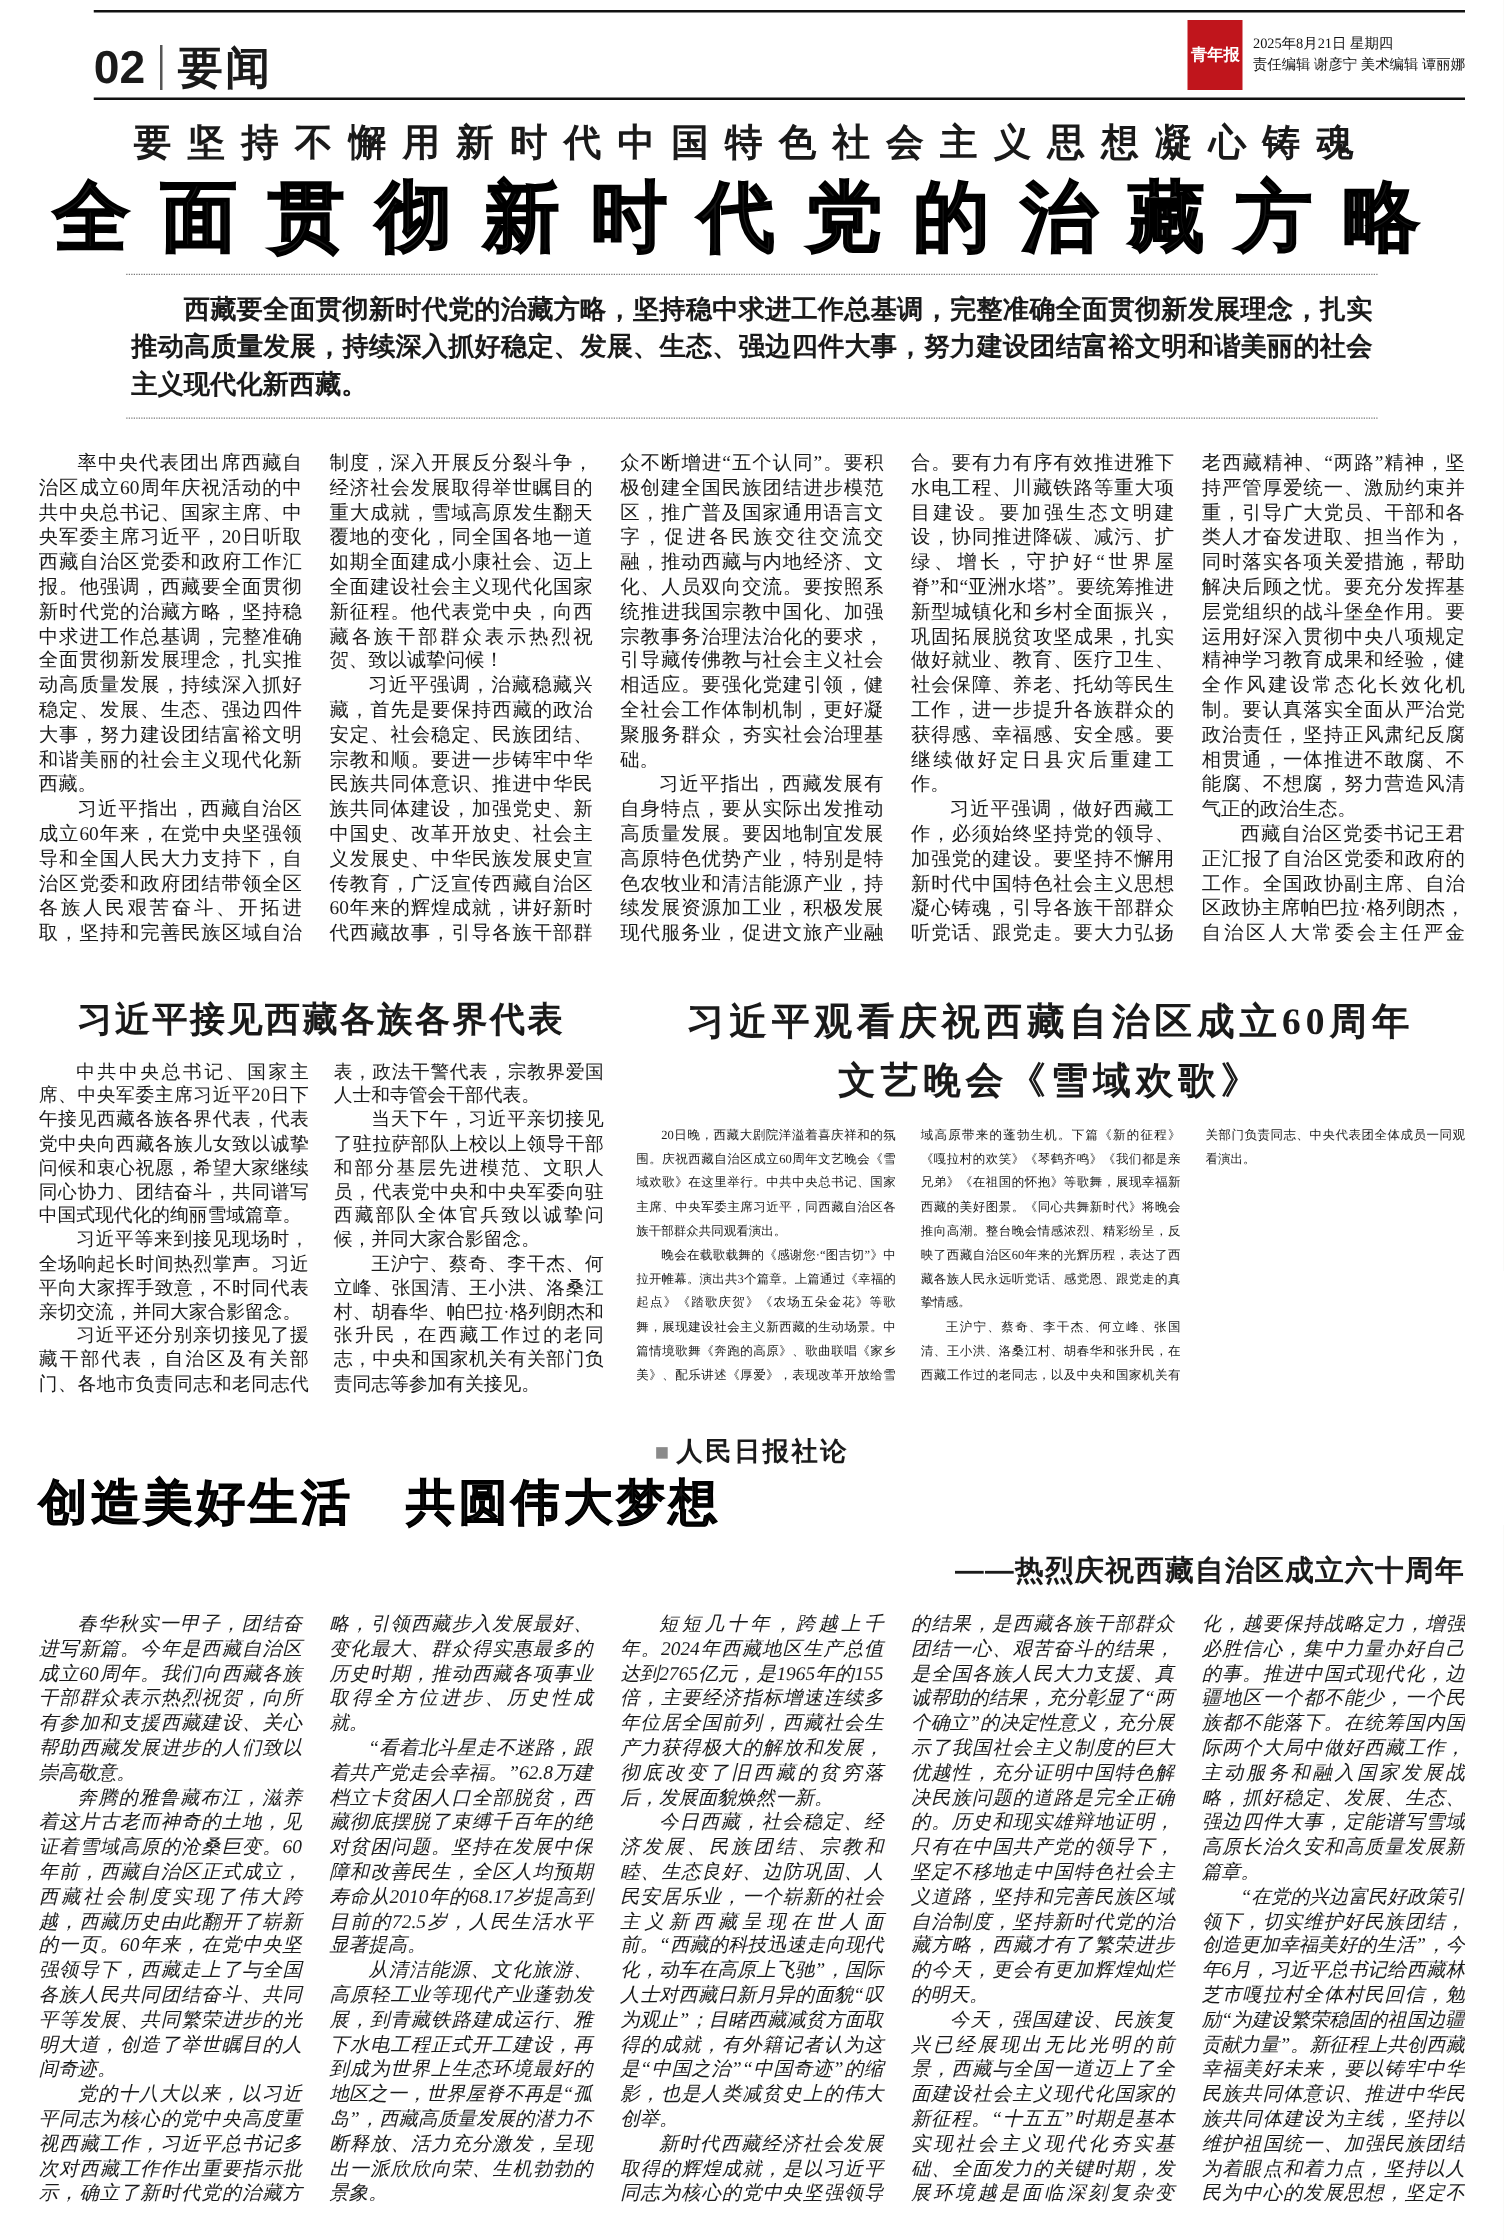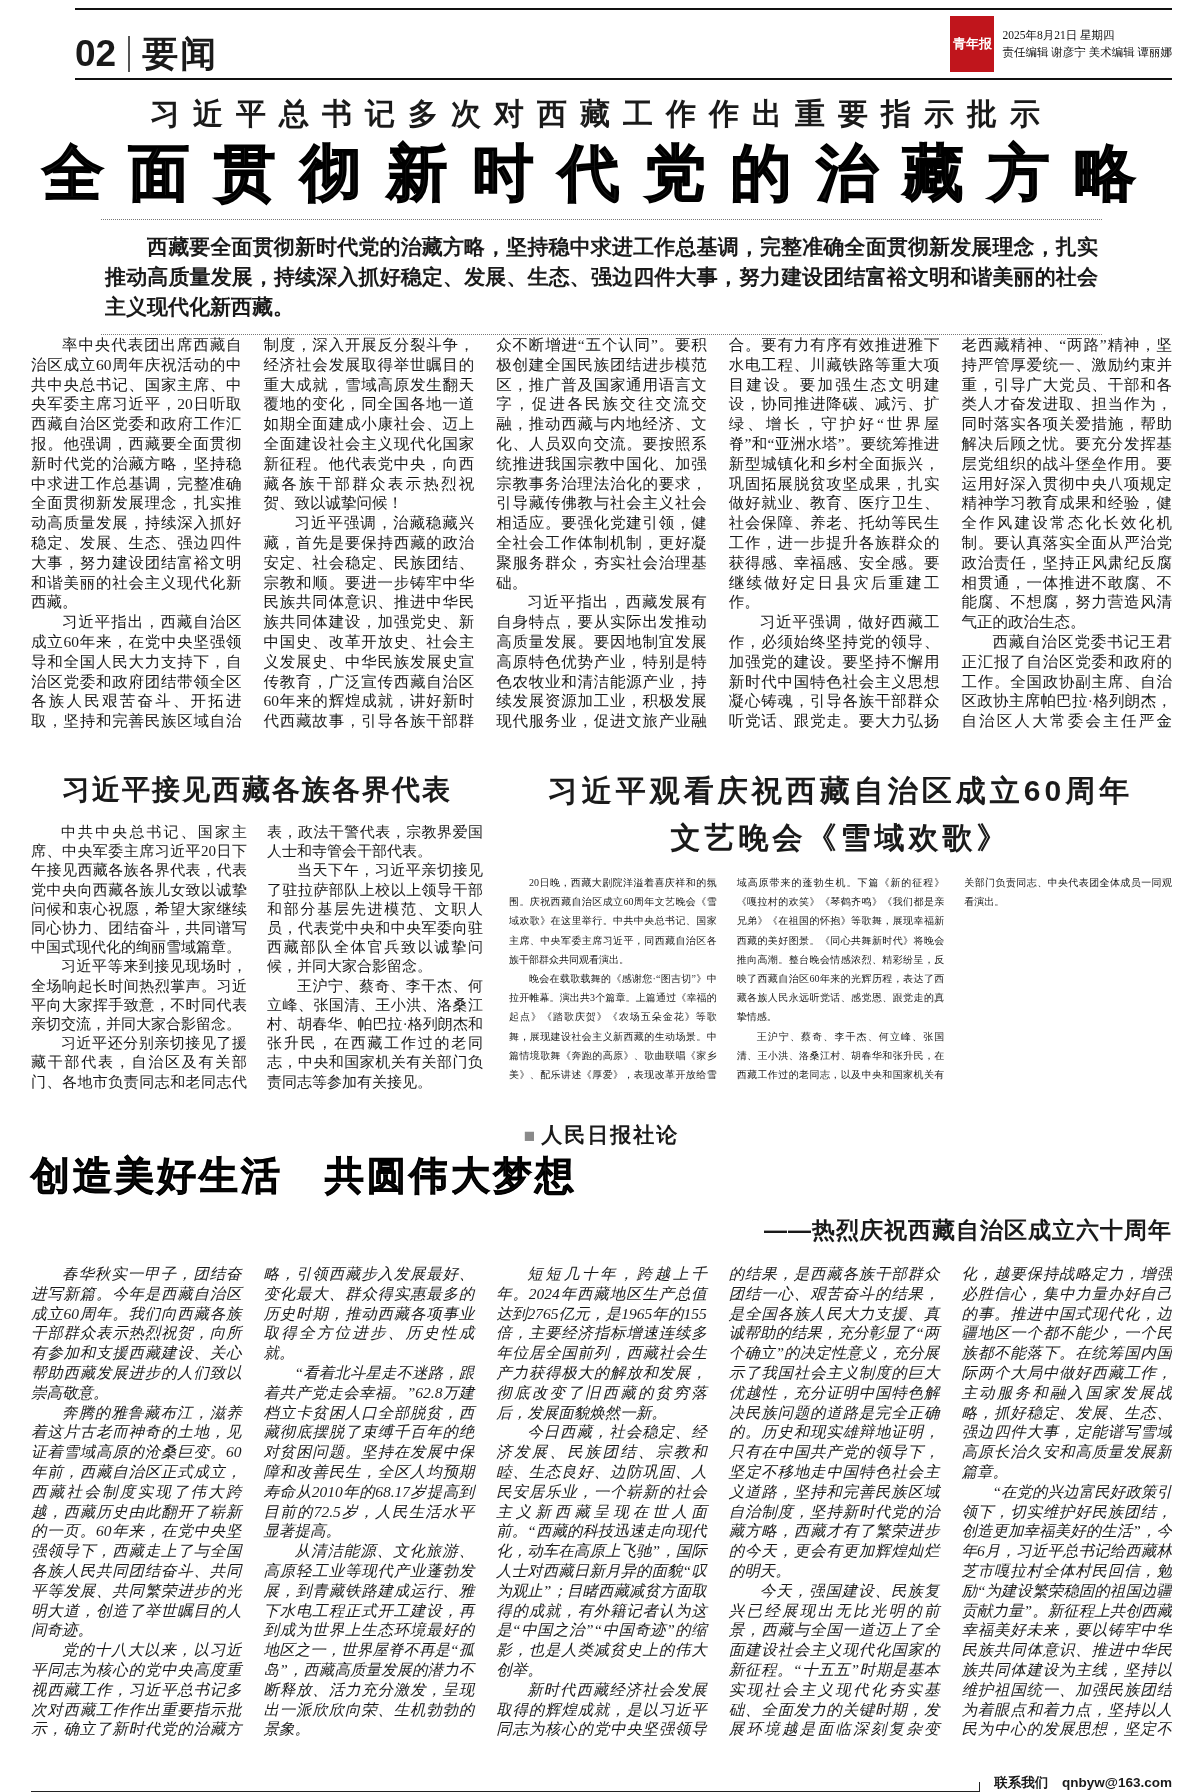--- a/index.html
+++ b/index.html
@@ -24,33 +24,33 @@
   .ph-meta{font-size:11.5px;line-height:1.5;color:#111;}
   
   .a1{margin-top:14px;}
   .kicker{text-align:center;font-family:"Liberation Sans","DejaVu Sans",sans-serif;
     font-weight:700;font-size:30px;letter-spacing:13px;white-space:nowrap;}
   .bigtitle{text-align:center;font-family:"Liberation Sans","DejaVu Sans",sans-serif;
     font-weight:900;font-size:61px;letter-spacing:25px;white-space:nowrap;line-height:1.05;
     margin-top:6px;-webkit-text-stroke:1.5px #000;}
   .lead{margin:14px 70px 0 70px;border-top:1px dotted #777;border-bottom:1px dotted #777;
     padding:12px 4px;font-size:21px;font-weight:700;line-height:30px;text-align:justify;text-indent:2em;}
-  .a1-body{margin-top:0;height:414px;overflow:hidden;
+  .a1-body{margin-top:26px;height:414px;overflow:hidden;
     column-count:5;column-gap:22px;column-fill:auto;
     font-size:15.5px;line-height:19.8px;text-align:justify;}
   .a1-body p,.colbody p{margin:0;text-indent:2em;}
   
   .row2{display:flex;margin-top:22px;gap:26px;}
   .a2{width:452px;flex:none;}
   .a2 h2{margin:0;text-align:center;font-family:Liberation Mono, monospace;
     font-weight:900;font-size:28px;letter-spacing:2px;white-space:nowrap;}
   .a2-body{margin-top:14px;height:272px;overflow:hidden;column-count:2;column-gap:20px;column-fill:auto;
     font-size:15px;line-height:19.2px;text-align:justify;}
   .a3{flex:1;}
-  .a3 .t1,.a3 .t2{text-align:center;font-family:Liberation Sans, sans-serif;
+  .a3 .t1,.a3 .t2{text-align:center;font-family:Liberation Serif, serif;
     font-weight:900;font-size:30px;letter-spacing:4px;white-space:nowrap;margin:0;}
   .a3 .t2{margin-top:6px;}
   .a3-body{margin-top:14px;height:212px;overflow:hidden;column-count:3;column-gap:20px;column-fill:auto;
     font-size:10px;line-height:19.2px;text-align:justify;}
   
   .ed{margin-top:26px;}
   .ed-tag{text-align:center;font-family:"Liberation Sans","DejaVu Sans",sans-serif;
     font-weight:700;font-size:21px;letter-spacing:2px;}
   .ed-tag .sq{color:#8a8a8a;margin-right:4px;font-size:19px;}
   .ed-title{text-align:left;font-family:"Liberation Sans","DejaVu Sans",sans-serif;
@@ -82,21 +82,21 @@
     <div class="ph-right">
       <div class="ph-logo">青年报</div>
       <div class="ph-meta">
         <div>2025年8月21日 星期四</div>
         <div>责任编辑 谢彦宁  美术编辑 谭丽娜</div>
       </div>
     </div>
   </div>
 
   <div class="a1">
-    <div class="kicker">习近平总书记多次对西藏工作作出重要指示批示</div>
+    <div class="kicker">要坚持不懈用新时代中国特色社会主义思想凝心铸魂</div>
     <div class="bigtitle">全面贯彻新时代党的治藏方略</div>
     <div class="lead">西藏要全面贯彻新时代党的治藏方略，坚持稳中求进工作总基调，完整准确全面贯彻新发展理念，扎实推动高质量发展，持续深入抓好稳定、发展、生态、强边四件大事，努力建设团结富裕文明和谐美丽的社会主义现代化新西藏。</div>
     <div class="a1-body colbody">
       <p>率中央代表团出席西藏自治区成立60周年庆祝活动的中共中央总书记、国家主席、中央军委主席习近平，20日听取西藏自治区党委和政府工作汇报。他强调，西藏要全面贯彻新时代党的治藏方略，坚持稳中求进工作总基调，完整准确全面贯彻新发展理念，扎实推动高质量发展，持续深入抓好稳定、发展、生态、强边四件大事，努力建设团结富裕文明和谐美丽的社会主义现代化新西藏。</p>
       <p>习近平指出，西藏自治区成立60年来，在党中央坚强领导和全国人民大力支持下，自治区党委和政府团结带领全区各族人民艰苦奋斗、开拓进取，坚持和完善民族区域自治制度，深入开展反分裂斗争，经济社会发展取得举世瞩目的重大成就，雪域高原发生翻天覆地的变化，同全国各地一道如期全面建成小康社会、迈上全面建设社会主义现代化国家新征程。他代表党中央，向西藏各族干部群众表示热烈祝贺、致以诚挚问候！</p>
       <p>习近平强调，治藏稳藏兴藏，首先是要保持西藏的政治安定、社会稳定、民族团结、宗教和顺。要进一步铸牢中华民族共同体意识、推进中华民族共同体建设，加强党史、新中国史、改革开放史、社会主义发展史、中华民族发展史宣传教育，广泛宣传西藏自治区60年来的辉煌成就，讲好新时代西藏故事，引导各族干部群众不断增进“五个认同”。要积极创建全国民族团结进步模范区，推广普及国家通用语言文字，促进各民族交往交流交融，推动西藏与内地经济、文化、人员双向交流。要按照系统推进我国宗教中国化、加强宗教事务治理法治化的要求，引导藏传佛教与社会主义社会相适应。要强化党建引领，健全社会工作体制机制，更好凝聚服务群众，夯实社会治理基础。</p>
       <p>习近平指出，西藏发展有自身特点，要从实际出发推动高质量发展。要因地制宜发展高原特色优势产业，特别是特色农牧业和清洁能源产业，持续发展资源加工业，积极发展现代服务业，促进文旅产业融合。要有力有序有效推进雅下水电工程、川藏铁路等重大项目建设。要加强生态文明建设，协同推进降碳、减污、扩绿、增长，守护好“世界屋脊”和“亚洲水塔”。要统筹推进新型城镇化和乡村全面振兴，巩固拓展脱贫攻坚成果，扎实做好就业、教育、医疗卫生、社会保障、养老、托幼等民生工作，进一步提升各族群众的获得感、幸福感、安全感。要继续做好定日县灾后重建工作。</p>
       <p>习近平强调，做好西藏工作，必须始终坚持党的领导、加强党的建设。要坚持不懈用新时代中国特色社会主义思想凝心铸魂，引导各族干部群众听党话、跟党走。要大力弘扬老西藏精神、“两路”精神，坚持严管厚爱统一、激励约束并重，引导广大党员、干部和各类人才奋发进取、担当作为，同时落实各项关爱措施，帮助解决后顾之忧。要充分发挥基层党组织的战斗堡垒作用。要运用好深入贯彻中央八项规定精神学习教育成果和经验，健全作风建设常态化长效化机制。要认真落实全面从严治党政治责任，坚持正风肃纪反腐相贯通，一体推进不敢腐、不能腐、不想腐，努力营造风清气正的政治生态。</p>
       <p>西藏自治区党委书记王君正汇报了自治区党委和政府的工作。全国政协副主席、自治区政协主席帕巴拉·格列朗杰，自治区人大常委会主任严金海，自治区人民政府主席嘎玛泽登参加汇报会。</p>
 

